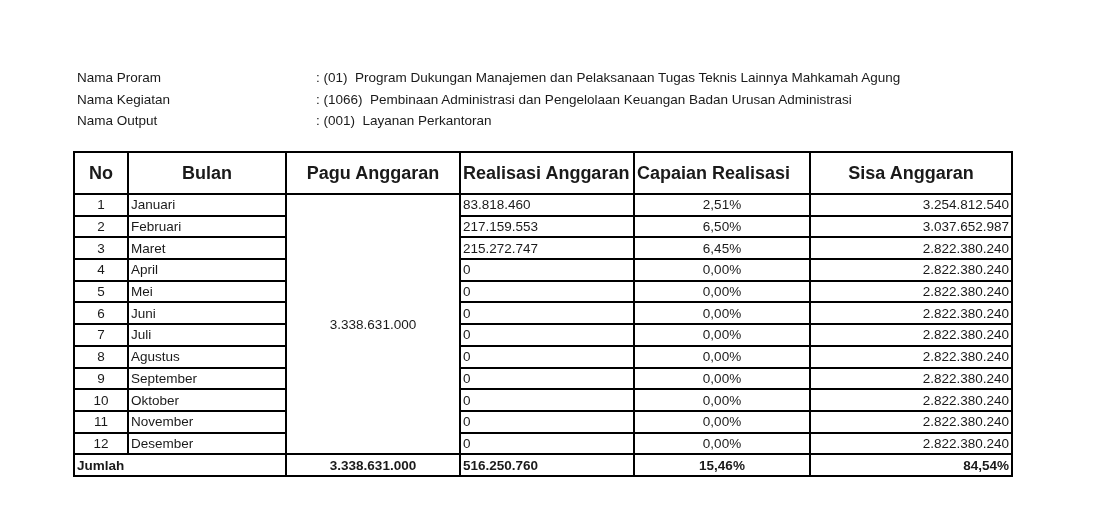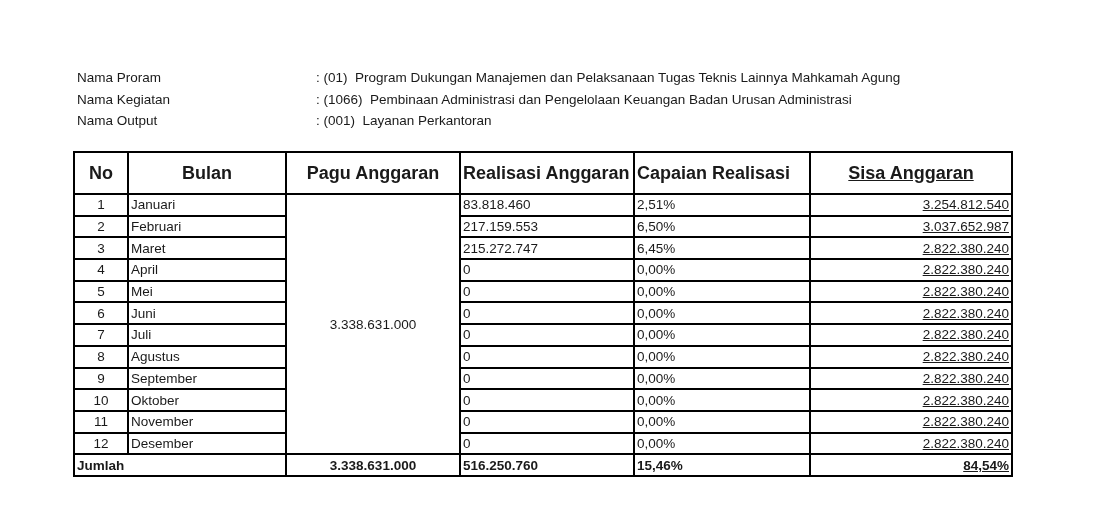--- a/index.html
+++ b/index.html
@@ -52,22 +52,22 @@
     table.budget th {
       height: 40px;
       font-weight: bold;
       text-align: center;
       font-size: 18px;
     }
     .c-no { width: 48px; text-align: center; }
     .c-bulan { width: 152px; text-align: left; }
     .c-pagu { width: 168px; text-align: center; vertical-align: middle; }
     .c-real { width: 168px; text-align: left; }
-    .c-cap { width: 170px; text-align: left; }
-    .c-sisa { width: 196px; text-align: right; text-decoration: underline; }
+    .c-cap { width: 170px; text-align: center; }
+    .c-sisa { width: 196px; text-align: right; }
     tr.total td {
       font-weight: bold;
     }
     tr.total td.c-label { text-align: left; }
   </style>
 </head>
 <body>
 
 <div class="meta">
   <div class="meta-row">

